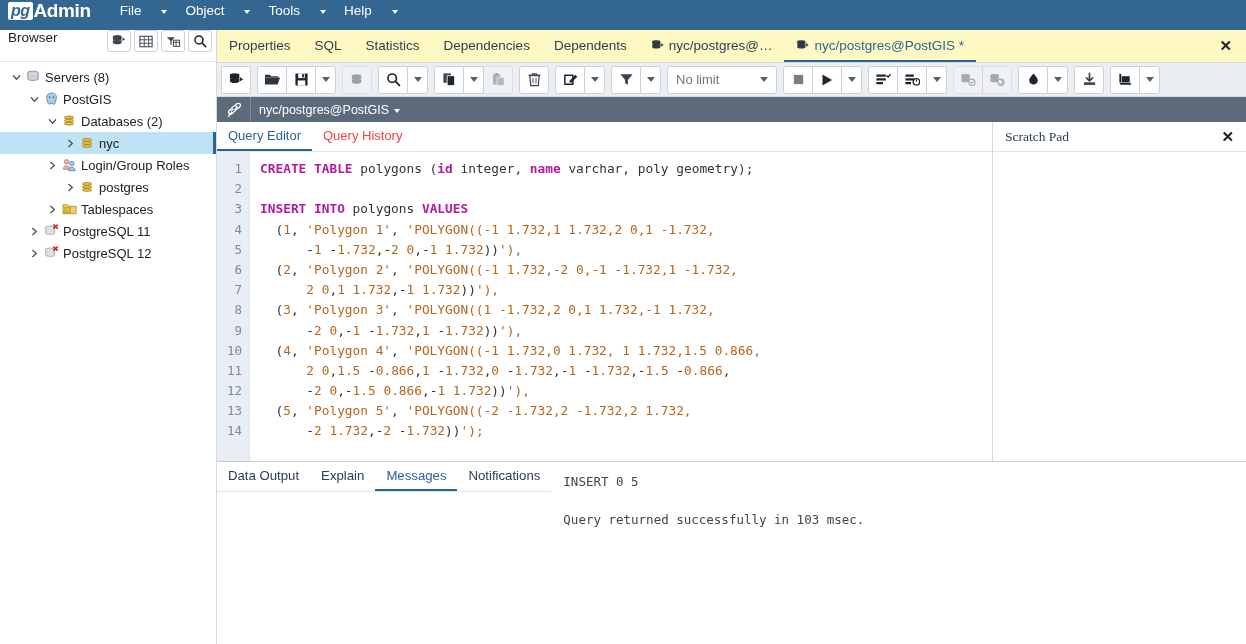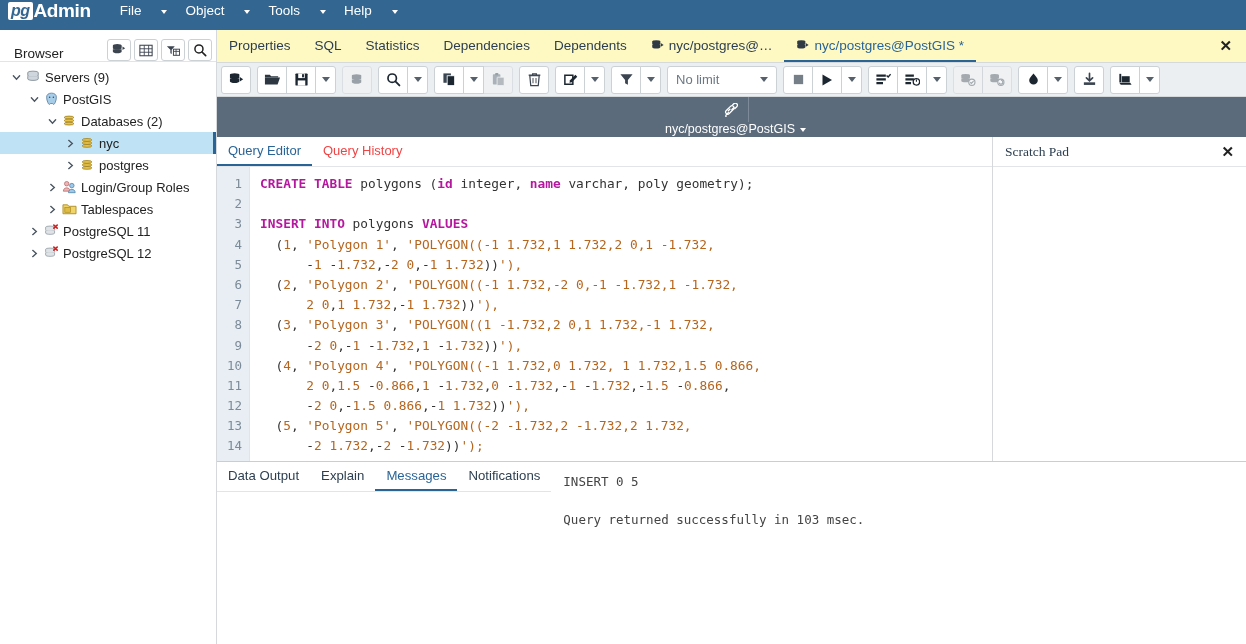--- a/index.html
+++ b/index.html
@@ -43,22 +43,22 @@
 
   
   .app { display: flex; height: 614px; }
 
   
   .browser {
     width: 217px; border-right: 1px solid #d6d9dc;
     display: flex; flex-direction: column; background: #fff;
   }
   .browser-head {
-    height: 32px; display: flex; align-items: flex-end;
-    border-bottom: 1px solid #e2e5e8; padding: 0 4px 0 14px;
+    height: 32px; display: flex; align-items: flex-start;
+    border-bottom: 1px solid #e2e5e8; padding: 0 4px 0 8px;
   }
   .browser-title { font-size: 13.5px; color: #222; flex: 1; }
   .bh-btns { display: flex; gap: 3px; }
   .bh-btn {
     width: 24px; height: 22px;
     border: 1px solid #ccd1d6; border-radius: 3px;
     background: #fff; display: flex;
     align-items: center; justify-content: center;
     cursor: pointer;
   }
@@ -128,22 +128,22 @@
   }
   .limitsel {
     height: 28px; min-width: 110px;
     border: 1px solid #ccd1d6; border-radius: 3px; background: #fff;
     display: flex; align-items: center; justify-content: space-between;
     padding: 0 8px; font-size: 13px; color: #6b7782; cursor: pointer;
   }
 
   
   .connbar {
-    height: 40px; background: #5b6b7b;
-    display: flex; align-items: center; color: #fff; font-size: 12.5px; flex-direction: column;
+    height: 25px; background: #5b6b7b;
+    display: flex; align-items: center; color: #fff; font-size: 12.5px;
   }
   .conn-icon {
     width: 34px; display: flex; align-items: center; justify-content: center;
     border-right: 1px solid #7d8b99; height: 25px;
   }
   .conn-name {
     padding-left: 8px; display: flex; align-items: center; gap: 5px;
     cursor: pointer;
   }
 
@@ -292,21 +292,21 @@
               <path d="M1.5 3L5 7L8.5 3" fill="none" stroke="#4a5560" stroke-width="1.5" stroke-linecap="round"></path>
             </svg>
         </span>
         <span class="ticon">
           <svg width="14" height="14" viewBox="0 0 16 16">
             <ellipse cx="8" cy="3" rx="6" ry="1.7" fill="#cfd6dd" stroke="#77828d" stroke-width=".9"></ellipse>
             <path d="M2 3v3.2c0 .95 2.7 1.7 6 1.7s6-.75 6-1.7V3" fill="#cfd6dd" stroke="#77828d" stroke-width=".9"></path>
             <path d="M2 7v3.2c0 .95 2.7 1.7 6 1.7s6-.75 6-1.7V7" fill="#cfd6dd" stroke="#77828d" stroke-width=".9"></path>
           </svg>
         </span>
-        <span class="tlabel">Servers (9)</span>
+        <span class="tlabel">Servers (8)</span>
       </div>
 
       <div class="tnode" style="padding-left:26px">
         <span class="tw">
           <svg width="9" height="9" viewBox="0 0 10 10">
               <path d="M1.5 3L5 7L8.5 3" fill="none" stroke="#4a5560" stroke-width="1.5" stroke-linecap="round"></path>
             </svg>
         </span>
         <span class="ticon">
           <svg width="15" height="15" viewBox="0 0 16 16">
@@ -341,53 +341,53 @@
             </svg>
         </span>
         <span class="ticon">
           <svg width="14" height="14" viewBox="0 0 16 16">
             <ellipse cx="8" cy="4.5" rx="5.5" ry="1.6" fill="#e8c44a" stroke="#9c7d1e" stroke-width=".9"></ellipse>
             <ellipse cx="8" cy="8" rx="5.5" ry="1.6" fill="#e8c44a" stroke="#9c7d1e" stroke-width=".9"></ellipse>
             <ellipse cx="8" cy="11.3" rx="5.5" ry="1.6" fill="#e8c44a" stroke="#9c7d1e" stroke-width=".9"></ellipse>
           </svg>
         </span>
         <span class="tlabel">nyc</span>
-      </div>
-
-      <div class="tnode" style="padding-left:62px">
-        <span class="tw">
-          <svg width="9" height="9" viewBox="0 0 10 10">
-              <path d="M3 1.5L7 5L3 8.5" fill="none" stroke="#4a5560" stroke-width="1.5" stroke-linecap="round"></path>
-            </svg>
-        </span>
-        <span class="ticon">
-          <svg width="14" height="14" viewBox="0 0 16 16">
-            <ellipse cx="8" cy="4.5" rx="5.5" ry="1.6" fill="#e8c44a" stroke="#9c7d1e" stroke-width=".9"></ellipse>
-            <ellipse cx="8" cy="8" rx="5.5" ry="1.6" fill="#e8c44a" stroke="#9c7d1e" stroke-width=".9"></ellipse>
-            <ellipse cx="8" cy="11.3" rx="5.5" ry="1.6" fill="#e8c44a" stroke="#9c7d1e" stroke-width=".9"></ellipse>
-          </svg>
-        </span>
-        <span class="tlabel">postgres</span>
       </div>
 
       <div class="tnode" style="padding-left:44px">
         <span class="tw">
           <svg width="9" height="9" viewBox="0 0 10 10">
               <path d="M3 1.5L7 5L3 8.5" fill="none" stroke="#4a5560" stroke-width="1.5" stroke-linecap="round"></path>
             </svg>
         </span>
         <span class="ticon">
           <svg width="15" height="14" viewBox="0 0 16 15">
             <circle cx="5" cy="4" r="2.4" fill="#f0b2b2" stroke="#b06a6a" stroke-width=".8"></circle>
             <path d="M1.4 12c0-2.3 1.6-3.6 3.6-3.6S8.6 9.7 8.6 12z" fill="#f0b2b2" stroke="#b06a6a" stroke-width=".8"></path>
             <circle cx="10.5" cy="6" r="2.4" fill="#9ec9ea" stroke="#4a7fa5" stroke-width=".8"></circle>
             <path d="M6.9 13.6c0-2.3 1.6-3.6 3.6-3.6s3.6 1.3 3.6 3.6z" fill="#9ec9ea" stroke="#4a7fa5" stroke-width=".8"></path>
           </svg>
         </span>
         <span class="tlabel">Login/Group Roles</span>
+      </div>
+
+      <div class="tnode" style="padding-left:62px">
+        <span class="tw">
+          <svg width="9" height="9" viewBox="0 0 10 10">
+              <path d="M3 1.5L7 5L3 8.5" fill="none" stroke="#4a5560" stroke-width="1.5" stroke-linecap="round"></path>
+            </svg>
+        </span>
+        <span class="ticon">
+          <svg width="14" height="14" viewBox="0 0 16 16">
+            <ellipse cx="8" cy="4.5" rx="5.5" ry="1.6" fill="#e8c44a" stroke="#9c7d1e" stroke-width=".9"></ellipse>
+            <ellipse cx="8" cy="8" rx="5.5" ry="1.6" fill="#e8c44a" stroke="#9c7d1e" stroke-width=".9"></ellipse>
+            <ellipse cx="8" cy="11.3" rx="5.5" ry="1.6" fill="#e8c44a" stroke="#9c7d1e" stroke-width=".9"></ellipse>
+          </svg>
+        </span>
+        <span class="tlabel">postgres</span>
       </div>
 
       <div class="tnode" style="padding-left:44px">
         <span class="tw">
           <svg width="9" height="9" viewBox="0 0 10 10">
               <path d="M3 1.5L7 5L3 8.5" fill="none" stroke="#4a5560" stroke-width="1.5" stroke-linecap="round"></path>
             </svg>
         </span>
         <span class="ticon">
           <svg width="15" height="14" viewBox="0 0 16 15">

